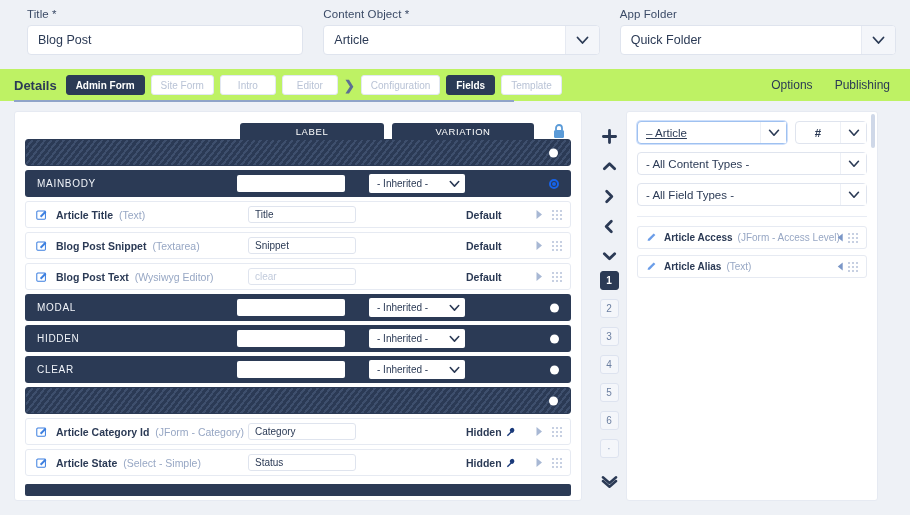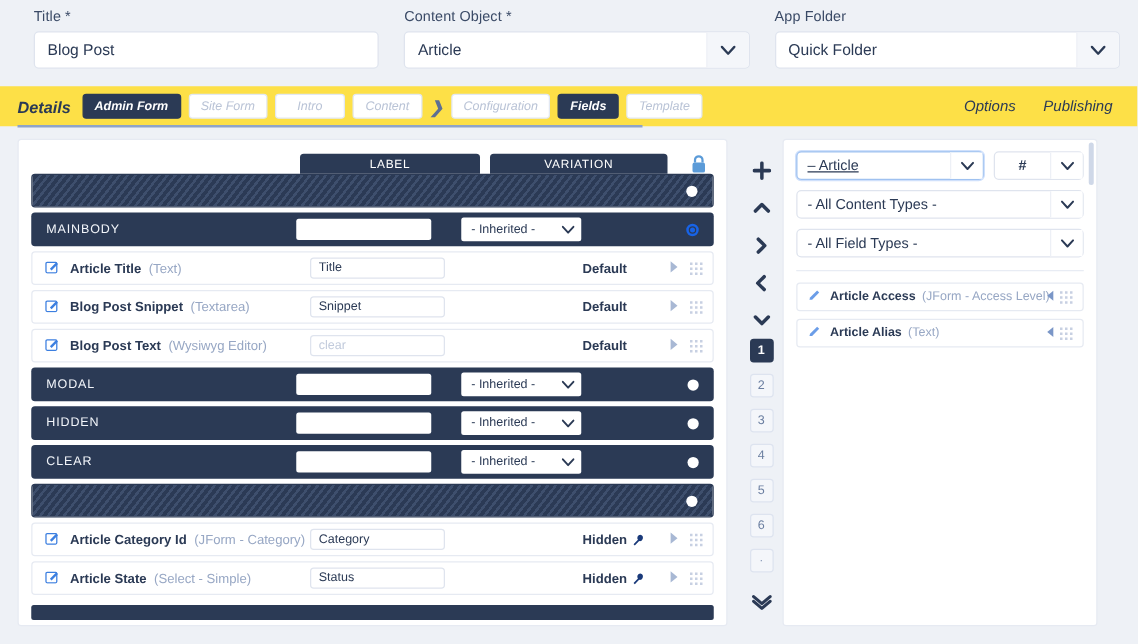--- a/index.html
+++ b/index.html
@@ -68,22 +68,21 @@
   .chev { display:block; }
 
   
   .tabbar {
     margin-top: 14px;
     height: 32px;
     display: flex;
     align-items: center;
     padding: 0 14px;
     position: relative;
-    background: #fde047;
-    font-style: italic;
+    background: #bef264;
   }
   .tabbar-underline {
     position: absolute; left: 14px; top: 31px; width: 500px; height: 2px;
     background: #8fa4c8;
   }
   .details-word {
     font-size: 13px;
     font-weight: bold;
     color: #2b3a55;
     margin-right: 9px;
@@ -418,21 +417,21 @@
 
 </div>
 
 <div class="tabbar">
   <div class="tabbar-underline"></div>
   <div class="details-word">Details</div>
 
   <div class="tab active">Admin Form</div>
   <div class="tab ghost">Site Form</div>
   <div class="tab ghost">Intro</div>
-  <div class="tab ghost">Content</div>
+  <div class="tab ghost">Editor</div>
   <div class="tab-sep">❯</div>
   <div class="tab ghost">Configuration</div>
   <div class="tab active">Fields</div>
   <div class="tab ghost">Template</div>
 
   <div class="tabbar-right">
     <span>Options</span>
     <span>Publishing</span>
   </div>
 </div>

